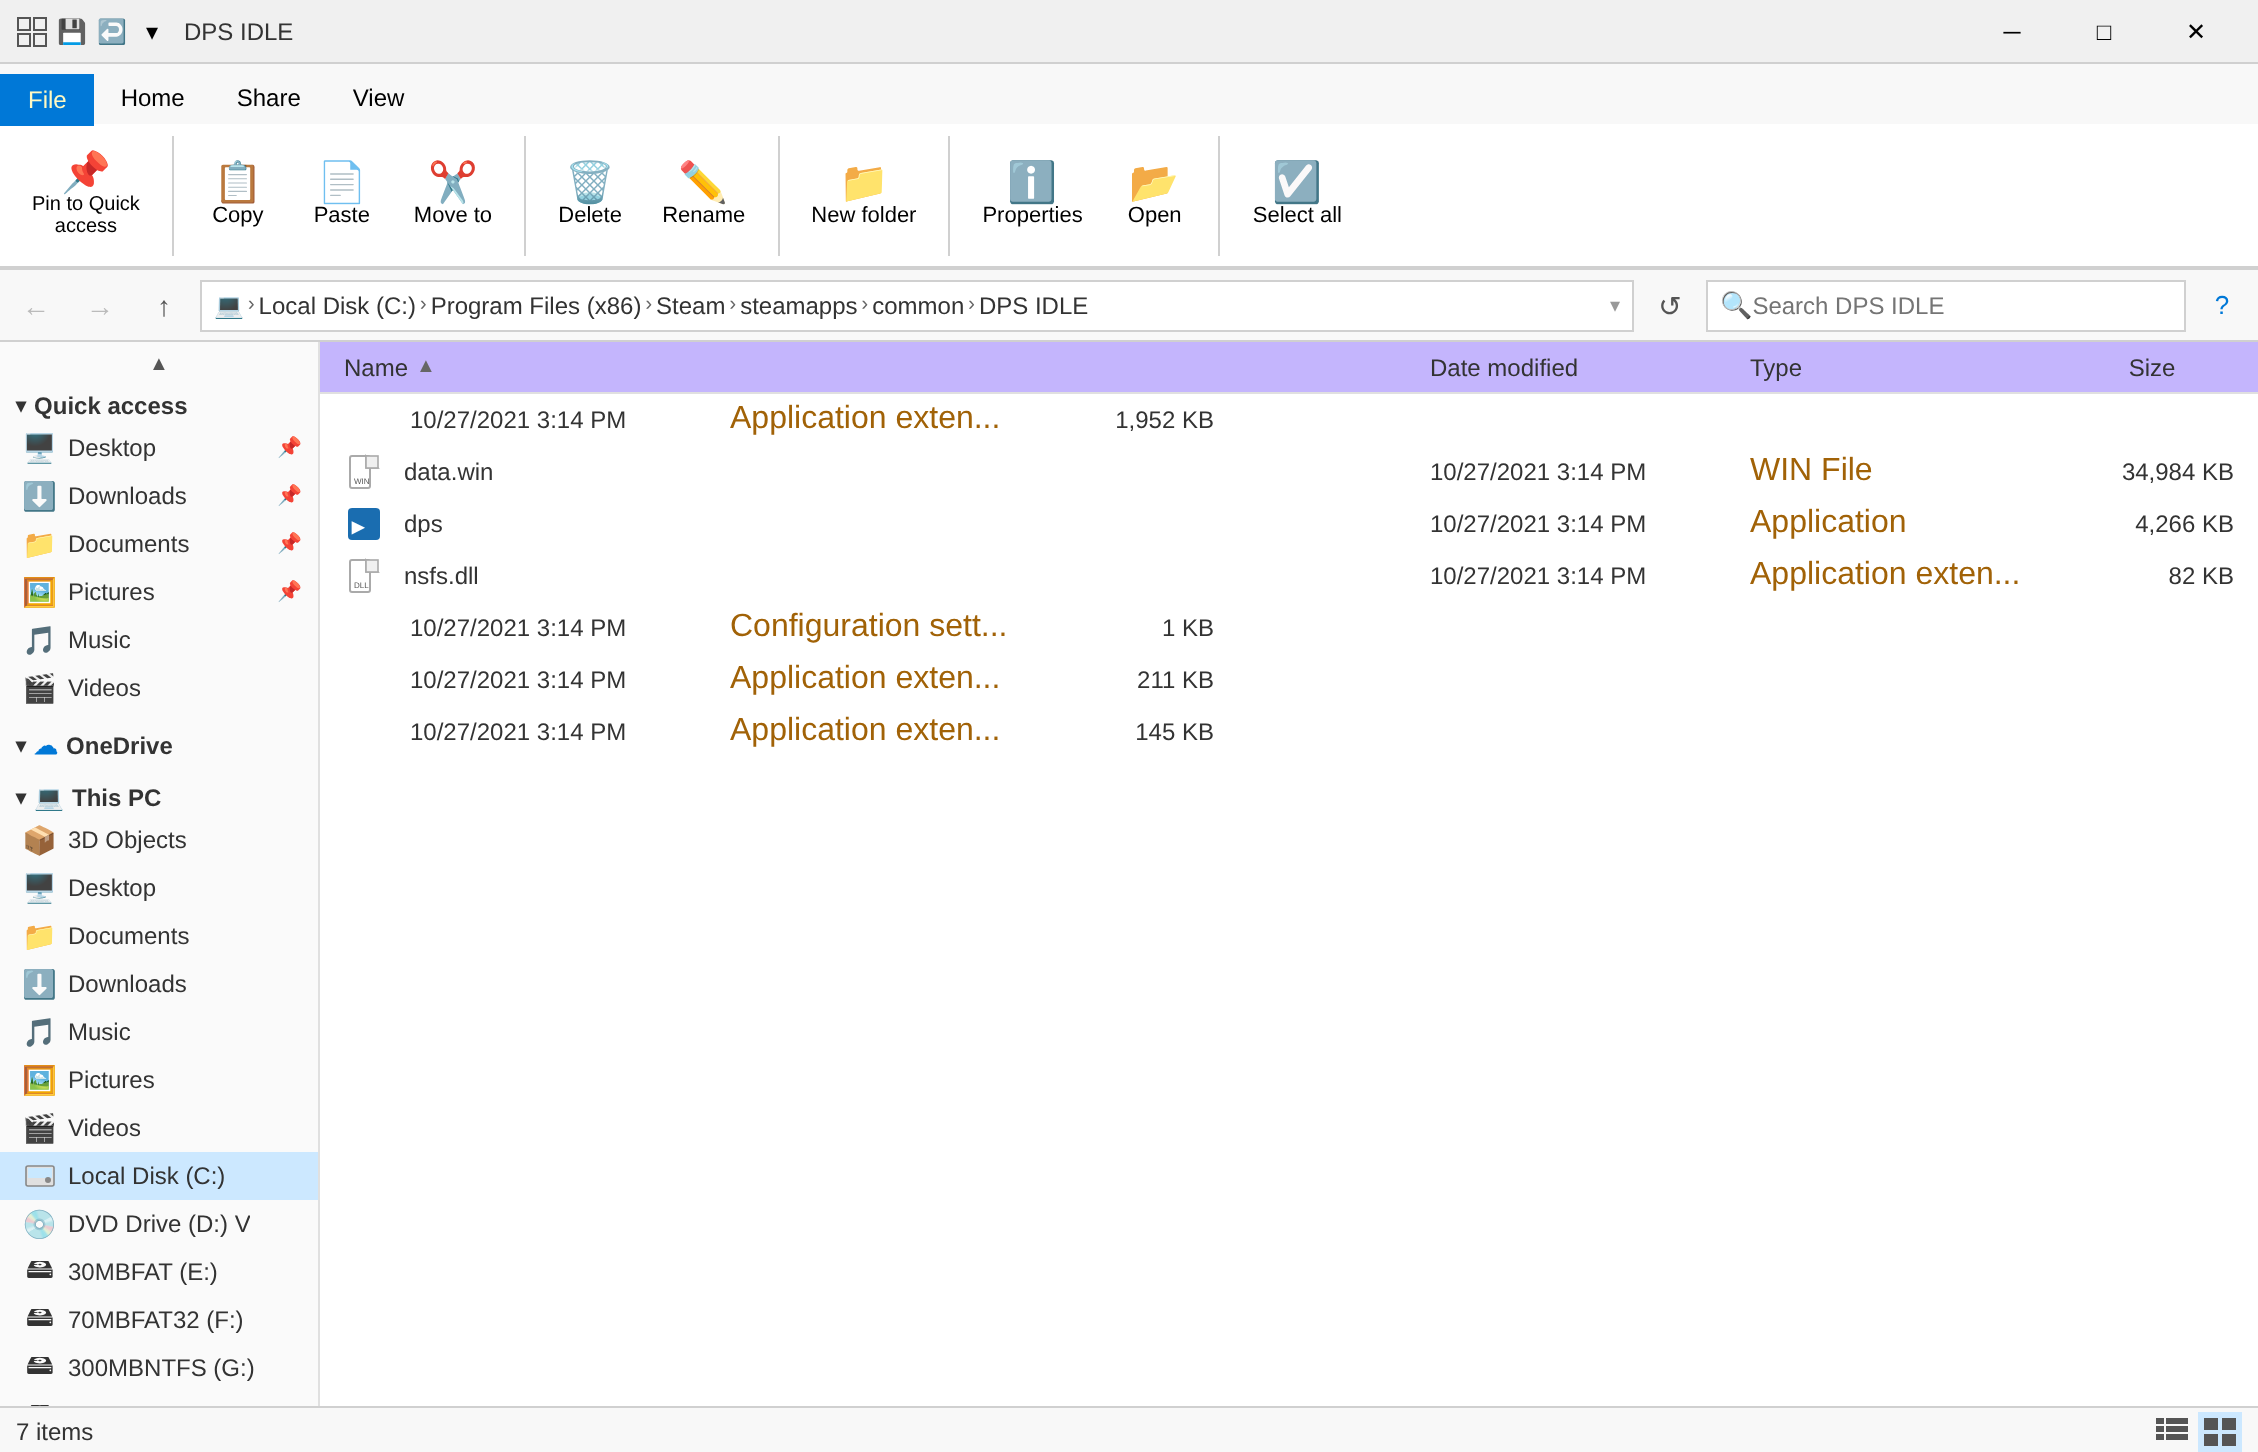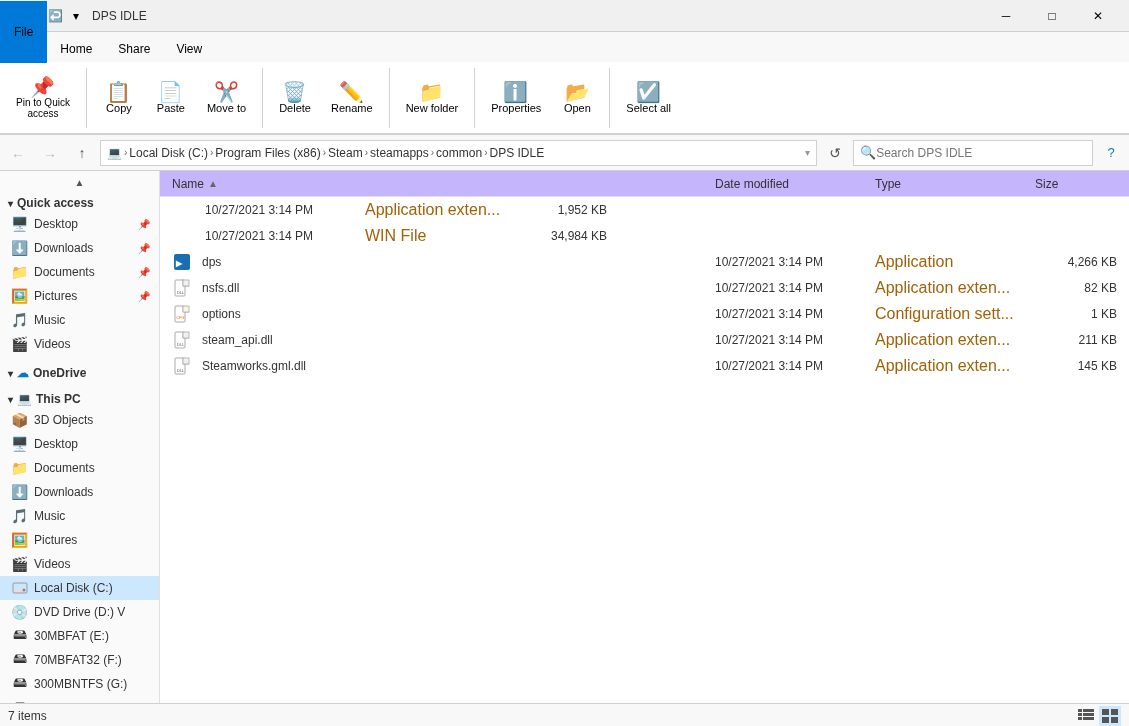--- a/index.html
+++ b/index.html
@@ -14,21 +14,21 @@
     .title-bar-icon { width: 16px; height: 16px; display: flex; align-items: center; justify-content: center; }
     .title-bar-title { margin-left: 8px; font-size: 12px; color: #333; flex: 1; }
     .window-controls { display: flex; margin-left: auto; }
     .window-btn { width: 46px; height: 32px; display: flex; align-items: center; justify-content: center; font-size: 12px; cursor: pointer; }
 
     
     .ribbon { background: #f8f8f8; border-bottom: 1px solid #d0d0d0; }
     .ribbon-tabs { display: flex; height: 30px; align-items: flex-end; padding-left: 0; }
     .ribbon-tab { padding: 6px 12px; font-size: 12px; cursor: pointer; border: 1px solid transparent; border-bottom: none; }
     .ribbon-tab.active { background: #fff; border-color: #d0d0d0; border-bottom: 1px solid #fff; margin-bottom: -1px; color: #000; }
-    .ribbon-tab:first-child { background: #0078d7; color: #000000; border: none; padding: 24px 14px; text-align: center; }
+    .ribbon-tab:first-child { background: #0078d7; color: #fef9c3; border: none; padding: 6px 14px; text-align: center; }
     .ribbon-content { background: #fff; border-bottom: 1px solid #d0d0d0; height: 72px; display: flex; align-items: center; padding: 0 8px; gap: 4px; }
     .ribbon-btn { display: flex; flex-direction: column; align-items: center; padding: 4px 8px; font-size: 11px; cursor: pointer; min-width: 48px; }
     .ribbon-btn-icon { font-size: 20px; line-height: 1; }
     .ribbon-separator { width: 1px; background: #d0d0d0; height: 60px; margin: 0 4px; }
 
     
     .address-bar { display: flex; align-items: center; height: 36px; background: #f8f8f8; border-bottom: 1px solid #d0d0d0; padding: 0 4px; gap: 4px; }
     .nav-btn { width: 28px; height: 28px; display: flex; align-items: center; justify-content: center; cursor: pointer; border-radius: 2px; font-size: 14px; color: #555; }
     .nav-btn.disabled { color: #bbb; cursor: default; }
     .address-path { flex: 1; height: 26px; border: 1px solid #d0d0d0; background: #fff; display: flex; align-items: center; padding: 0 6px; font-size: 12px; color: #333; cursor: pointer; }
@@ -54,21 +54,21 @@
     .sidebar-section-header { padding: 6px 8px 2px 8px; font-size: 12px; font-weight: 600; color: #333; display: flex; align-items: center; cursor: pointer; }
     .sidebar-section-header .expand-icon { margin-right: 4px; font-size: 10px; }
     .sidebar-scroll-btn { text-align: center; cursor: pointer; font-size: 10px; color: #555; padding: 2px; }
 
     
     .file-area { flex: 1; display: flex; flex-direction: column; overflow: hidden; }
     .file-list-header { display: flex; align-items: center; height: 26px; background: #c4b5fd; border-bottom: 1px solid #e0e0e0; padding: 0 8px; font-size: 12px; color: #333; }
     .col-name { flex: 1; padding: 0 4px; cursor: pointer; display: flex; align-items: center; gap: 4px; }
     .col-date { width: 160px; padding: 0 4px; cursor: pointer; margin-left: 33px; }
     .col-type { width: 160px; padding: 0 4px; cursor: pointer; }
-    .col-size { width: 90px; padding: 0 4px; cursor: pointer; text-align: left; }
+    .col-size { width: 90px; padding: 0 4px; cursor: pointer; text-align: center; }
     .col-sort { font-size: 10px; color: #666; }
     .file-list { flex: 1; overflow-y: auto; }
     .file-row { display: flex; align-items: center; height: 26px; padding: 0 8px; cursor: pointer; border-bottom: 1px solid transparent; }
     .file-icon { width: 20px; height: 20px; margin-right: 6px; display: flex; align-items: center; justify-content: center; flex-shrink: 0; }
     .file-row .col-name { display: flex; align-items: center; flex: 1; }
     .file-row .col-name span { font-size: 12px; color: #333; }
     .file-row .col-date { width: 160px; font-size: 12px; color: #333; }
     .file-row .col-type { width: 160px; font-size: 16px; color: #a16207; }
     .file-row .col-size { width: 90px; font-size: 12px; color: #333; text-align: right; }
 
@@ -325,20 +325,31 @@
 
     <div class="file-list">
 
       <div class="file-row">
         <div class="col-date">10/27/2021 3:14 PM</div>
         <div class="col-type">Application exten...</div>
         <div class="col-size">1,952 KB</div>
       </div>
 
       <div class="file-row">
+        <div class="col-name">
+          <div class="file-icon">
+            <svg width="16" height="18" viewBox="0 0 16 18">
+              <rect x="1" y="1" width="10" height="16" rx="1" fill="#fff" stroke="#aaa" stroke-width="1"></rect>
+              <path d="M9 1 L15 7 L9 7 Z" fill="#e0e0e0" stroke="#aaa" stroke-width="0.8"></path>
+              <rect x="9" y="1" width="6" height="6" rx="0" fill="#f0f0f0" stroke="#aaa" stroke-width="0.8"></rect>
+              <text x="3" y="15" font-size="4" fill="#555">WIN</text>
+            </svg>
+          </div>
+          <span>data.win</span>
+        </div>
         <div class="col-date">10/27/2021 3:14 PM</div>
         <div class="col-type">WIN File</div>
         <div class="col-size">34,984 KB</div>
       </div>
 
       <div class="file-row">
         <div class="col-name">
           <div class="file-icon">
             <svg width="18" height="18" viewBox="0 0 18 18">
               <rect x="1" y="1" width="16" height="16" rx="2" fill="#1a6db0"></rect>
@@ -363,65 +374,32 @@
             </svg>
           </div>
           <span>nsfs.dll</span>
         </div>
         <div class="col-date">10/27/2021 3:14 PM</div>
         <div class="col-type">Application exten...</div>
         <div class="col-size">82 KB</div>
       </div>
 
       <div class="file-row">
-        <div class="col-name">
-          <div class="file-icon">
-            <svg width="16" height="18" viewBox="0 0 16 18">
-              <rect x="1" y="1" width="10" height="16" rx="1" fill="#fff" stroke="#aaa" stroke-width="1"></rect>
-              <path d="M9 1 L15 7 L9 7 Z" fill="#e0e0e0" stroke="#aaa" stroke-width="0.8"></path>
-              <rect x="9" y="1" width="6" height="6" rx="0" fill="#fff3e0" stroke="#aaa" stroke-width="0.8"></rect>
-              <text x="2" y="14" font-size="4" fill="#e07000">CFG</text>
-            </svg>
-          </div>
-          <span>options</span>
-        </div>
         <div class="col-date">10/27/2021 3:14 PM</div>
         <div class="col-type">Configuration sett...</div>
         <div class="col-size">1 KB</div>
       </div>
 
       <div class="file-row">
-        <div class="col-name">
-          <div class="file-icon">
-            <svg width="16" height="18" viewBox="0 0 16 18">
-              <rect x="1" y="1" width="10" height="16" rx="1" fill="#fff" stroke="#aaa" stroke-width="1"></rect>
-              <path d="M9 1 L15 7 L9 7 Z" fill="#e0e0e0" stroke="#aaa" stroke-width="0.8"></path>
-              <rect x="9" y="1" width="6" height="6" rx="0" fill="#f0f0f0" stroke="#aaa" stroke-width="0.8"></rect>
-              <text x="3" y="15" font-size="4" fill="#555">DLL</text>
-            </svg>
-          </div>
-          <span>steam_api.dll</span>
-        </div>
         <div class="col-date">10/27/2021 3:14 PM</div>
         <div class="col-type">Application exten...</div>
         <div class="col-size">211 KB</div>
       </div>
 
       <div class="file-row">
-        <div class="col-name">
-          <div class="file-icon">
-            <svg width="16" height="18" viewBox="0 0 16 18">
-              <rect x="1" y="1" width="10" height="16" rx="1" fill="#fff" stroke="#aaa" stroke-width="1"></rect>
-              <path d="M9 1 L15 7 L9 7 Z" fill="#e0e0e0" stroke="#aaa" stroke-width="0.8"></path>
-              <rect x="9" y="1" width="6" height="6" rx="0" fill="#f0f0f0" stroke="#aaa" stroke-width="0.8"></rect>
-              <text x="3" y="15" font-size="4" fill="#555">DLL</text>
-            </svg>
-          </div>
-          <span>Steamworks.gml.dll</span>
-        </div>
         <div class="col-date">10/27/2021 3:14 PM</div>
         <div class="col-type">Application exten...</div>
         <div class="col-size">145 KB</div>
       </div>
 
     </div>
   </div>
 </div>
 
 <div class="status-bar">

